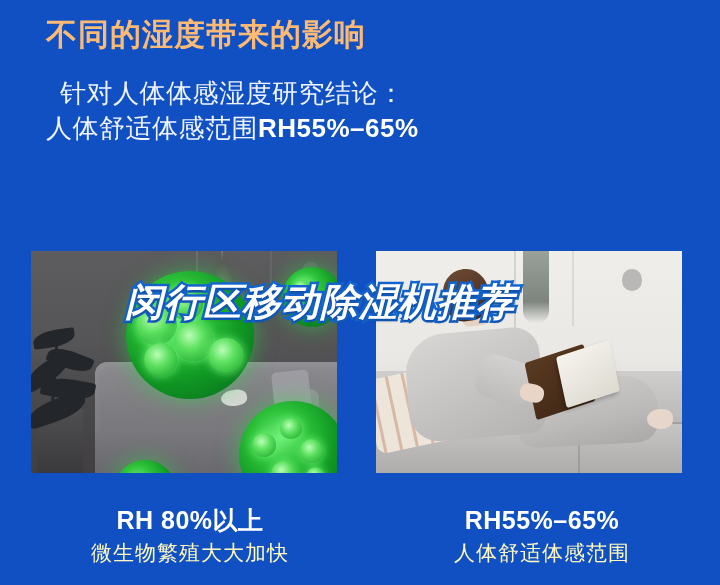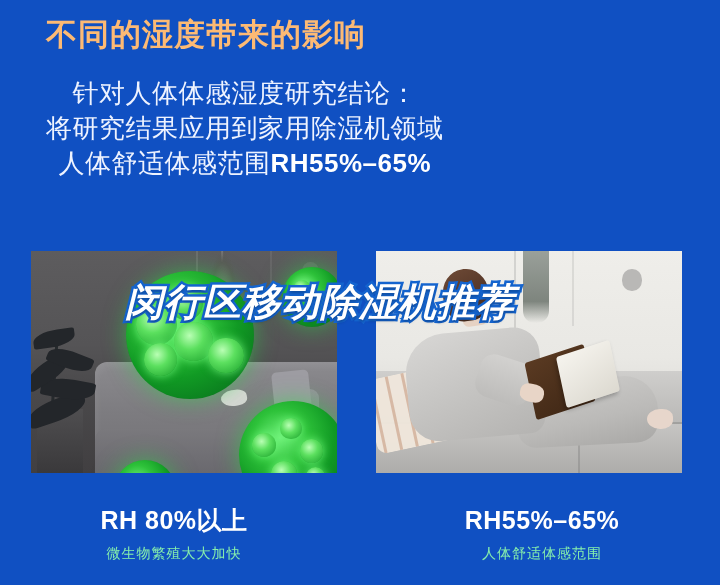--- a/index.html
+++ b/index.html
@@ -324,48 +324,47 @@
   }
 
   
   .caption {
     position: absolute;
     top: 505px;
     width: 340px;
     text-align: center;
     color: #ffffff;
   }
-  #caption-left  { left: 4px; }
+  #caption-left  { left: 20px; }
   #caption-right { left: 372px; }
   .cap-title {
     font-size: 25px;
     font-weight: 700;
     letter-spacing: 0.5px;
     line-height: 30px;
     white-space: nowrap;
   }
   .cap-sub {
     margin-top: 5px;
-    font-size: 14px;
-    color: #86efac;
+    font-size: 21px;
+    color: #fef9c3;
     letter-spacing: 1px;
     line-height: 26px;
     white-space: nowrap;
   }
 </style>
 </head>
 <body>
 
 <div id="poster" style="background: rgb(16, 80, 194);">
 
   <div class="headline">不同的湿度带来的影响</div>
 
   <div class="body-copy">
     <span class="ln">针对人体体感湿度研究结论：</span>
-    <span class="ln">将研究结果应用到家用除湿机领域</span>
     <span class="ln"><span>人体舒适体感范围</span><span class="strong">RH55%–65%</span></span>
   </div>
 
   <div class="photo" id="photo-left">
     <div class="room-left">
       <div class="wall-seam"></div>
       <div class="wall-seam2"></div>
       <div class="wall-dot"></div>
       <div class="pendant"></div>
       <div class="sofa-left"></div>

